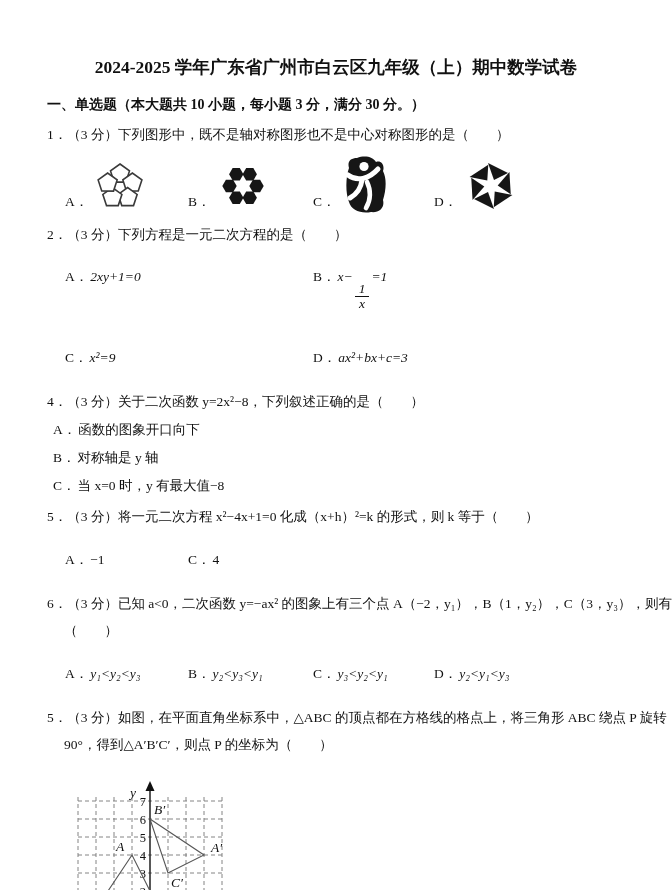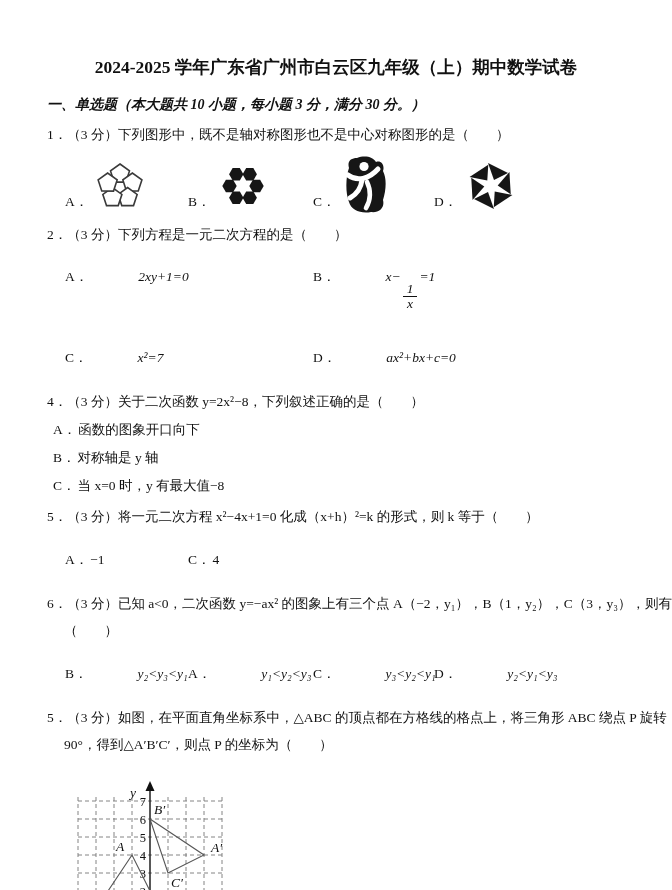--- a/index.html
+++ b/index.html
@@ -1,28 +1,28 @@
 <!DOCTYPE html>
 <html><head>
 <meta charset="utf-8">
 <style>
   html,body{margin:0;padding:0;background:#fff;}
   .page{width:672px;height:890px;background:#fff;overflow:hidden;position:relative;
         font-family:"Liberation Serif","DejaVu Serif","DejaVu Sans",serif;color:#111;font-size:13.5px;}
   .title{margin:0;padding-top:55px;text-align:center;font-size:17.5px;font-weight:bold;white-space:nowrap;}
-  .section{margin:17px 0 4px 47px;font-size:14px;font-weight:bold;white-space:nowrap;font-style:italic;}
+  .section{margin:17px 0 4px 47px;font-size:14px;font-weight:bold;white-space:nowrap;}
   .q{margin-left:47px;margin-right:10px;}
   .stem{margin:11px 0 0 0;line-height:20px;white-space:nowrap;}
   .stem2{margin:7px 0 0 17px;line-height:20px;white-space:nowrap;}
   .opts4{display:grid;grid-template-columns:123px 125px 121px auto;margin:9px 0 0 18px;}
   .opts2{display:grid;grid-template-columns:248px auto;row-gap:10px;margin:8px 0 0 18px;}
   .optsV .opt{margin:8px 0 0 6px;}
   .opt{line-height:20px;white-space:nowrap;}
   .optlabel{margin-right:2px;}
-  .math{font-style:italic;margin-left:48px;}
+  .math{font-style:italic;}
   .frac{display:inline-flex;flex-direction:column;vertical-align:-0.9em;text-align:center;line-height:1.05;margin:0 2px;}
   .fnum{border-bottom:1.2px solid #111;padding:0 4px;}
   .fden{padding:0 4px;}
   .figrow{display:grid;grid-template-columns:123px 125px 121px auto;margin:5px 0 0 18px;height:64px;}
   .figopt{display:flex;align-items:flex-end;gap:5px;}
   .figopt .optlabel{margin-bottom:3px;}
   .figure-wrap{margin:10px 0 0 46px;}
   
   .grid{stroke:#777;stroke-width:0.9;stroke-dasharray:4 3;}
   .axis{stroke:#111;stroke-width:1.4;}
@@ -117,22 +117,22 @@
   </div>
 
   <div class="q">
     <p class="stem">2．（3 分）下列方程是一元二次方程的是（　　）</p>
     <div class="opts2">
       <p class="opt"><span class="optlabel">A．</span><span class="math">2xy+1=0</span></p>
       <p class="opt"><span class="optlabel">B．</span><span class="math"><span>x−</span><span class="frac">
               <span class="fnum">1</span>
               <span class="fden">x</span>
             </span><span>=1</span></span></p>
-      <p class="opt"><span class="optlabel">C．</span><span class="math">x²=7</span></p>
-      <p class="opt"><span class="optlabel">D．</span><span class="math">ax²+bx+c=0</span></p>
+      <p class="opt"><span class="optlabel">C．</span><span class="math">x²=9</span></p>
+      <p class="opt"><span class="optlabel">D．</span><span class="math">ax²+bx+c=3</span></p>
     </div>
   </div>
 
 
   <div class="q optsV">
     <p class="stem">4．（3 分）关于二次函数 y=2x²−8，下列叙述正确的是（　　）</p>
     <p class="opt"><span class="optlabel">A．</span><span>函数的图象开口向下</span></p>
     <p class="opt"><span class="optlabel">B．</span><span>对称轴是 y 轴</span></p>
     <p class="opt"><span class="optlabel">C．</span><span>当 x=0 时，y 有最大值−8</span></p>
   </div>
@@ -142,22 +142,22 @@
     <div class="opts4">
       <p class="opt"><span class="optlabel">A．</span><span>−1</span></p>
       <p class="opt"><span class="optlabel">C．</span><span>4</span></p>
     </div>
   </div>
 
   <div class="q">
     <p class="stem">6．（3 分）已知 a&lt;0，二次函数 y=−ax² 的图象上有三个点 A（−2，y₁），B（1，y₂），C（3，y₃），则有</p>
     <p class="stem2">（　　）</p>
     <div class="opts4">
+      <p class="opt"><span class="optlabel">A．</span><span class="math">y₁&lt;y₂&lt;y₃</span></p>
       <p class="opt"><span class="optlabel">B．</span><span class="math">y₂&lt;y₃&lt;y₁</span></p>
-      <p class="opt"><span class="optlabel">A．</span><span class="math">y₁&lt;y₂&lt;y₃</span></p>
       <p class="opt"><span class="optlabel">C．</span><span class="math">y₃&lt;y₂&lt;y₁</span></p>
       <p class="opt"><span class="optlabel">D．</span><span class="math">y₂&lt;y₁&lt;y₃</span></p>
     </div>
   </div>
 
   <div class="q">
     <p class="stem">5．（3 分）如图，在平面直角坐标系中，△ABC 的顶点都在方格线的格点上，将三角形 ABC 绕点 P 旋转</p>
     <p class="stem2">90°，得到△A′B′C′，则点 P 的坐标为（　　）</p>
   </div>
 

